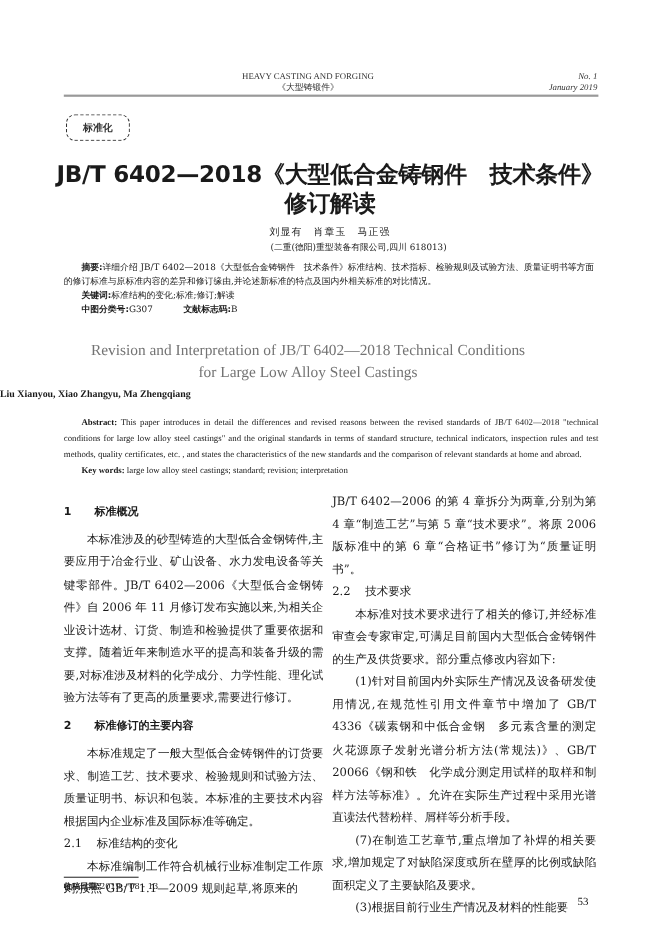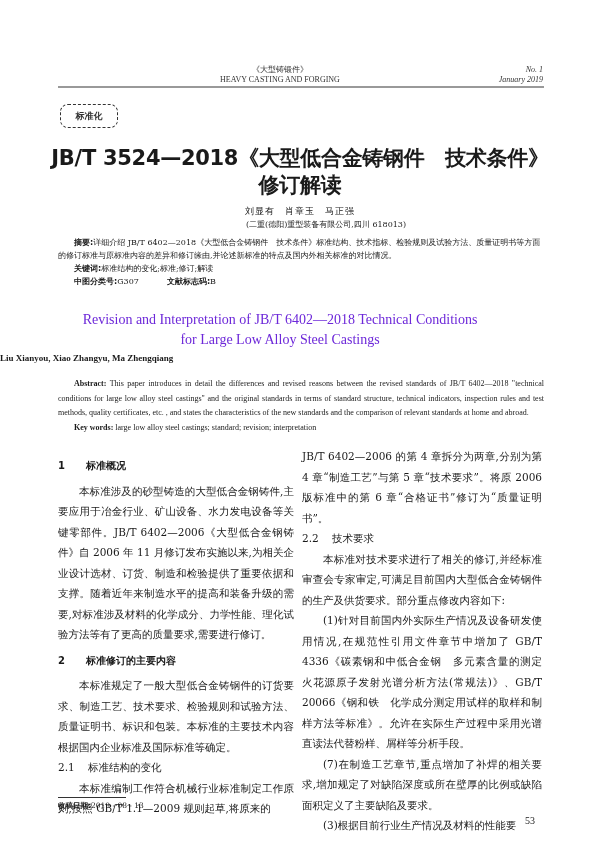--- a/index.html
+++ b/index.html
@@ -9,52 +9,52 @@
   .hdr-right { right: 57px; top: 65px; text-align: right; font-size: 8px; line-height: 10px; color: #333; font-family: "Liberation Serif", serif; font-style: italic; }
   .hdr-rule { left: 58px; width: 486px; top: 86px; height: 2px; background: #999; }
   .tag-box { left: 60px; top: 104px; width: 56px; height: 22px; border: 1.5px dashed #333; border-radius: 8px; font-size: 9px; font-weight: bold; display: flex; align-items: center; justify-content: center; color: #333; font-family: "DejaVu Sans", sans-serif; }
   .title { left: 40px; width: 520px; top: 145px; text-align: center; font-size: 21px; line-height: 27px; font-weight: bold; font-family: "DejaVu Sans", sans-serif; letter-spacing: -0.3px; }
   .authors-cn { left: 0; width: 600px; top: 205px; text-align: center; font-size: 9px; word-spacing: 12px; letter-spacing: 1px; }
   .affil { left: 0; width: 600px; top: 219px; text-align: center; font-size: 8px; padding-left: 26px; }
   .abs-cn { left: 58px; width: 486px; top: 236px; font-size: 8px; line-height: 13px; }
   .abs-cn p { margin: 0; }
   .ind { text-indent: 2em; }
   .b { font-weight: bold; font-family: "DejaVu Sans", sans-serif; }
-  .en-title { left: 0; width: 560px; top: 310px; text-align: center; font-size: 14px; line-height: 20px; font-family: "Liberation Serif", serif; color: #6d28d9; }
+  .en-title { left: 0; width: 560px; top: 310px; text-align: center; font-size: 14px; line-height: 20px; font-family: "Liberation Serif", serif; color: #737373; }
   .en-authors { left: 0; width: 520px; top: 353px; text-align: left; font-size: 9px; font-weight: bold; font-family: "Liberation Serif", serif; }
   .abs-en { left: 58px; width: 486px; top: 377px; font-size: 8px; line-height: 14.5px; font-family: "Liberation Serif", serif; text-align: justify; }
   .abs-en p { margin: 0; }
   .col { font-size: 10.5px; line-height: 20.5px; text-align: justify; }
   .col p { margin: 0; }
   .col-left { left: 58px; width: 236px; top: 456px; }
   .col-right { left: 302px; width: 240px; top: 446px; }
   .h1 { font-weight: bold; font-family: "DejaVu Sans", sans-serif; font-size: 10px; margin: 0; }
   .h1 .num { display: inline-block; width: 28px; }
   .h2 .num { display: inline-block; width: 30px; }
   .fn-rule { left: 58px; width: 68px; top: 797px; height: 1px; background: #333; }
   .fn { left: 58px; top: 801px; font-size: 7.5px; }
   .pageno { left: 525px; top: 815px; font-size: 10px; font-family: "Liberation Serif", serif; }
 </style>
 </head>
 <body>
 
 <div class="abs hdr-center">
+  <div>HEAVY CASTING AND FORGING</div>
   <div>《大型铸锻件》</div>
-  <div>HEAVY CASTING AND FORGING</div>
 </div>
 <div class="abs hdr-right">
   <div>No. 1</div>
   <div>January 2019</div>
 </div>
 <div class="abs hdr-rule"></div>
 
 <div class="abs tag-box">标准化</div>
 
 <div class="abs title">
-  <div>JB/T 3524—2018《大型低合金铸钢件　技术条件》</div>
+  <div>JB/T 6402—2018《大型低合金铸钢件　技术条件》</div>
   <div>修订解读</div>
 </div>
 
 <div class="abs authors-cn">刘显有　肖章玉　马正强</div>
 <div class="abs affil">(二重(德阳)重型装备有限公司,四川 618013)</div>
 
 <div class="abs abs-cn">
   <p class="ind"><span class="b">摘要:</span><span>详细介绍 JB/T 6402—2018《大型低合金铸钢件　技术条件》标准结构、技术指标、检验规则及试验方法、质量证明书等方面的修订标准与原标准内容的差异和修订缘由,并论述新标准的特点及国内外相关标准的对比情况。</span></p>
   <p class="ind"><span class="b">关键词:</span><span>标准结构的变化;标准;修订;解读</span></p>
   <p class="ind"><span class="b">中图分类号:</span><span>G307</span><span style="display:inline-block;width:28px"></span><span class="b">文献标志码:</span><span>B</span></p>

